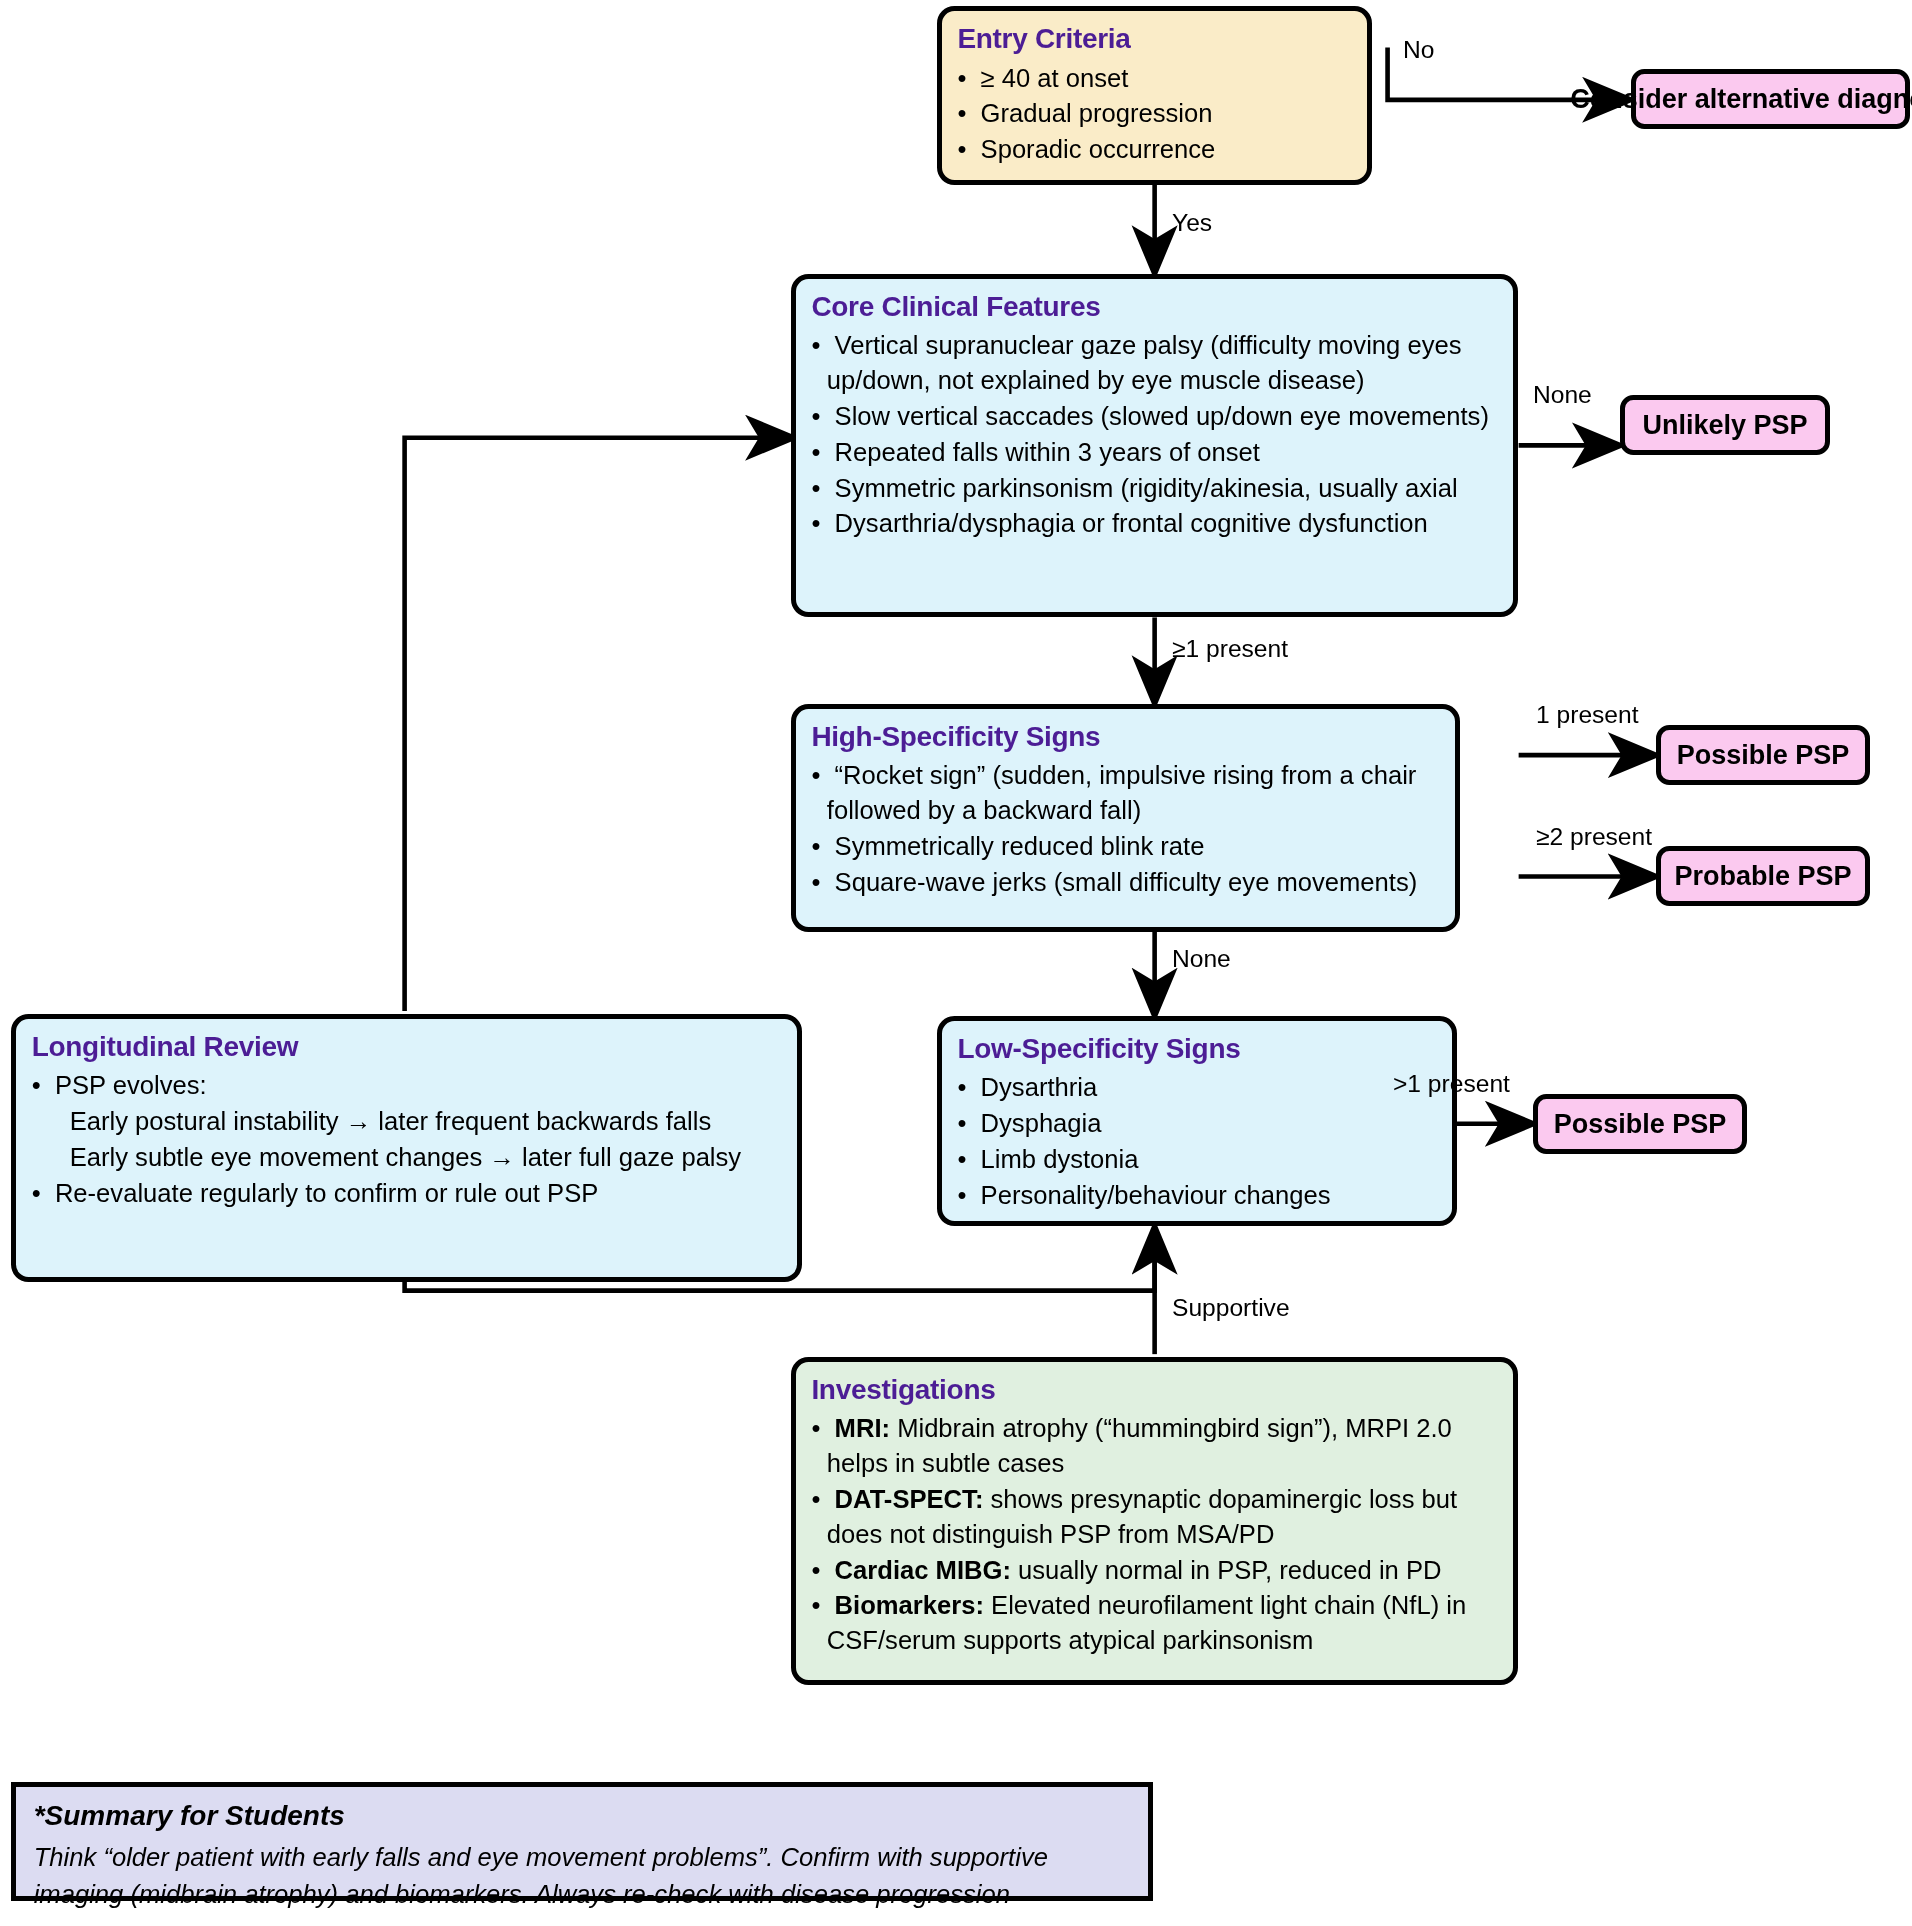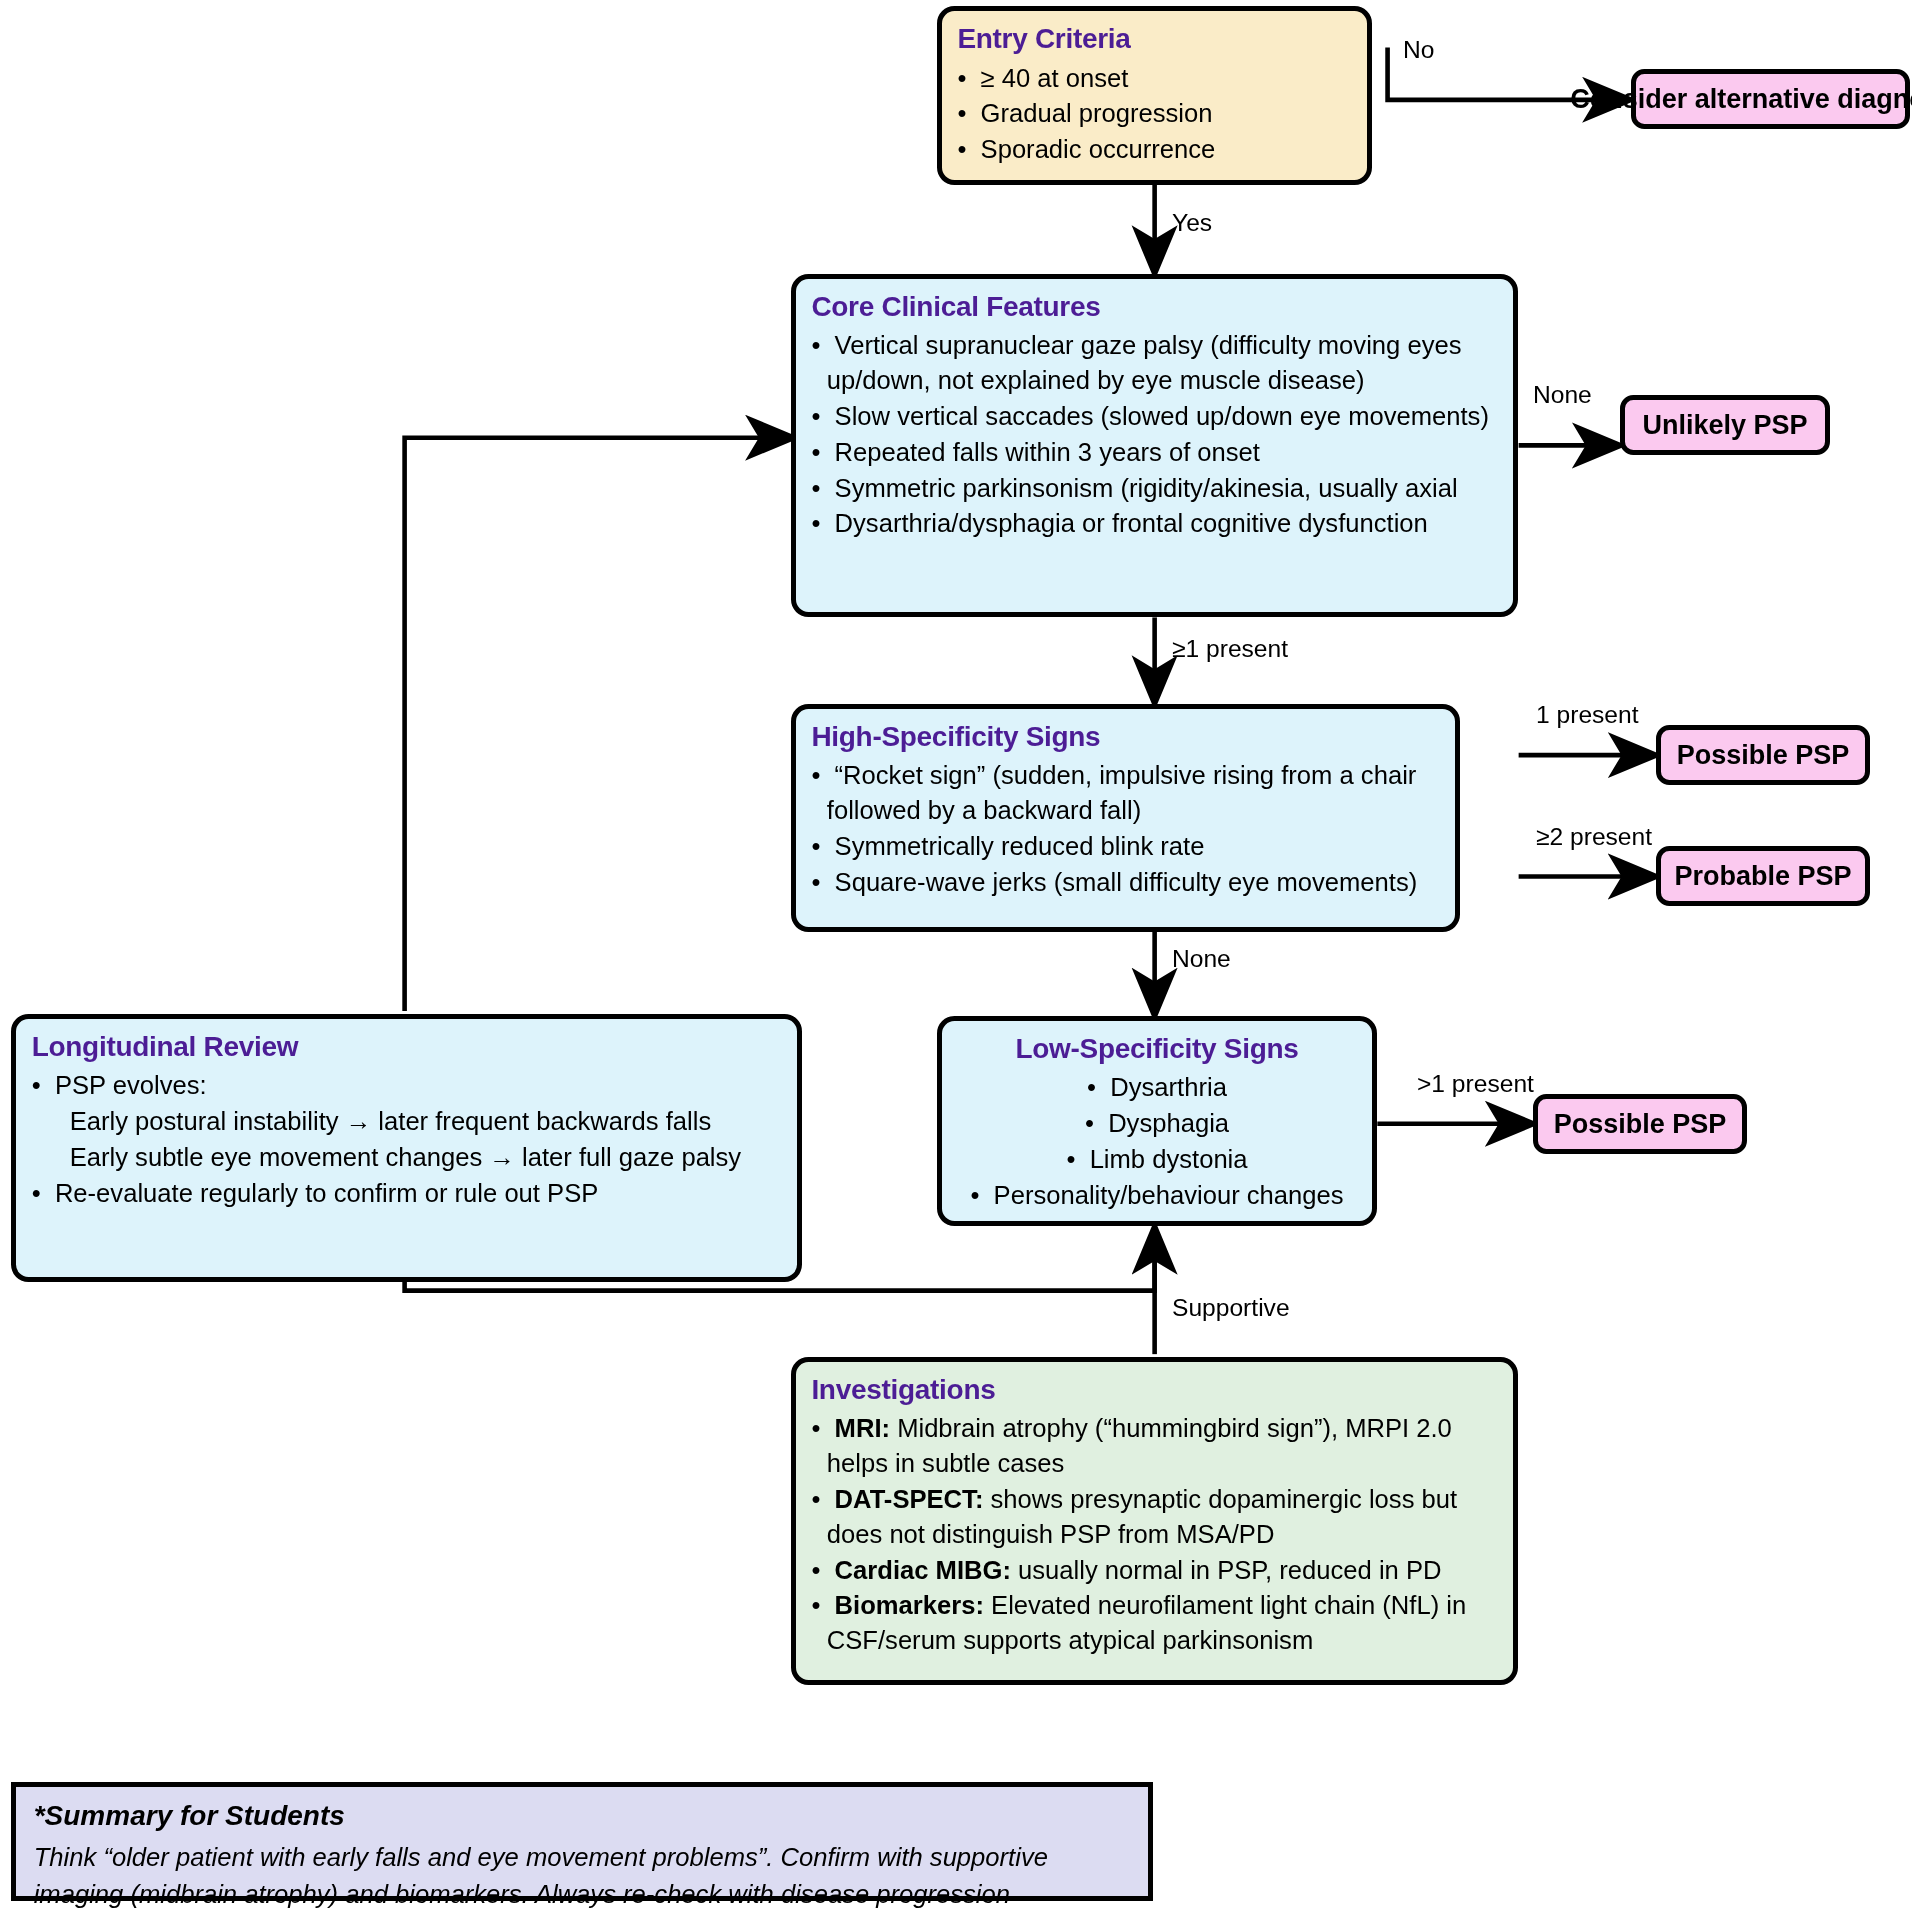--- a/index.html
+++ b/index.html
@@ -207,21 +207,21 @@
   <div class="node fill-blue" style="left:11.3px; top:1014px; width:791px; height:268px;">
     <div class="title">Longitudinal Review</div>
     <ul>
       <li>•&nbsp; <span>PSP evolves:</span></li>
       <li class="sub"><span>Early postural instability → later frequent backwards falls</span></li>
       <li class="sub"><span>Early subtle eye movement changes → later full gaze palsy</span></li>
       <li>•&nbsp; <span>Re-evaluate regularly to confirm or rule out PSP</span></li>
     </ul>
   </div>
 
-  <div class="node fill-blue" style="left:937px; top:1016px; width:440px; height:210px;text-align:center;">
+  <div class="node fill-blue" style="left:937px; top:1016px; width:520px; height:210px;">
     <div class="title">Low-Specificity Signs</div>
     <ul>
       <li>•&nbsp; <span>Dysarthria</span></li>
       <li>•&nbsp; <span>Dysphagia</span></li>
       <li>•&nbsp; <span>Limb dystonia</span></li>
       <li>•&nbsp; <span>Personality/behaviour changes</span></li>
     </ul>
   </div>
 
   <div class="pill" style="left:1533px; top:1094px; width:214px; height:60px;">
@@ -238,21 +238,21 @@
     </ul>
   </div>
 
   <div class="edge-label" style="left:1403px; top:36px;">No</div>
   <div class="edge-label" style="left:1172px; top:209px;">Yes</div>
   <div class="edge-label" style="left:1533px; top:381px;">None</div>
   <div class="edge-label" style="left:1172px; top:635px;">≥1 present</div>
   <div class="edge-label" style="left:1536px; top:701px;">1 present</div>
   <div class="edge-label" style="left:1536px; top:823px;">≥2 present</div>
   <div class="edge-label" style="left:1172px; top:945px;">None</div>
-  <div class="edge-label" style="left:1393px; top:1070px;margin-left:24px;">&gt;1 present</div>
+  <div class="edge-label" style="left:1393px; top:1070px;">&gt;1 present</div>
   <div class="edge-label" style="left:1172px; top:1294px;">Supportive</div>
 
   <div class="summary" style="left:11.3px; top:1782px; width:1142px; height:119px;">
     <div class="stitle">*Summary for Students</div>
     <div class="sbody">Think “older patient with early falls and eye movement problems”. Confirm with supportive imaging (midbrain atrophy) and biomarkers. Always re-check with disease progression</div>
   </div>
 
 </div>
 
 

